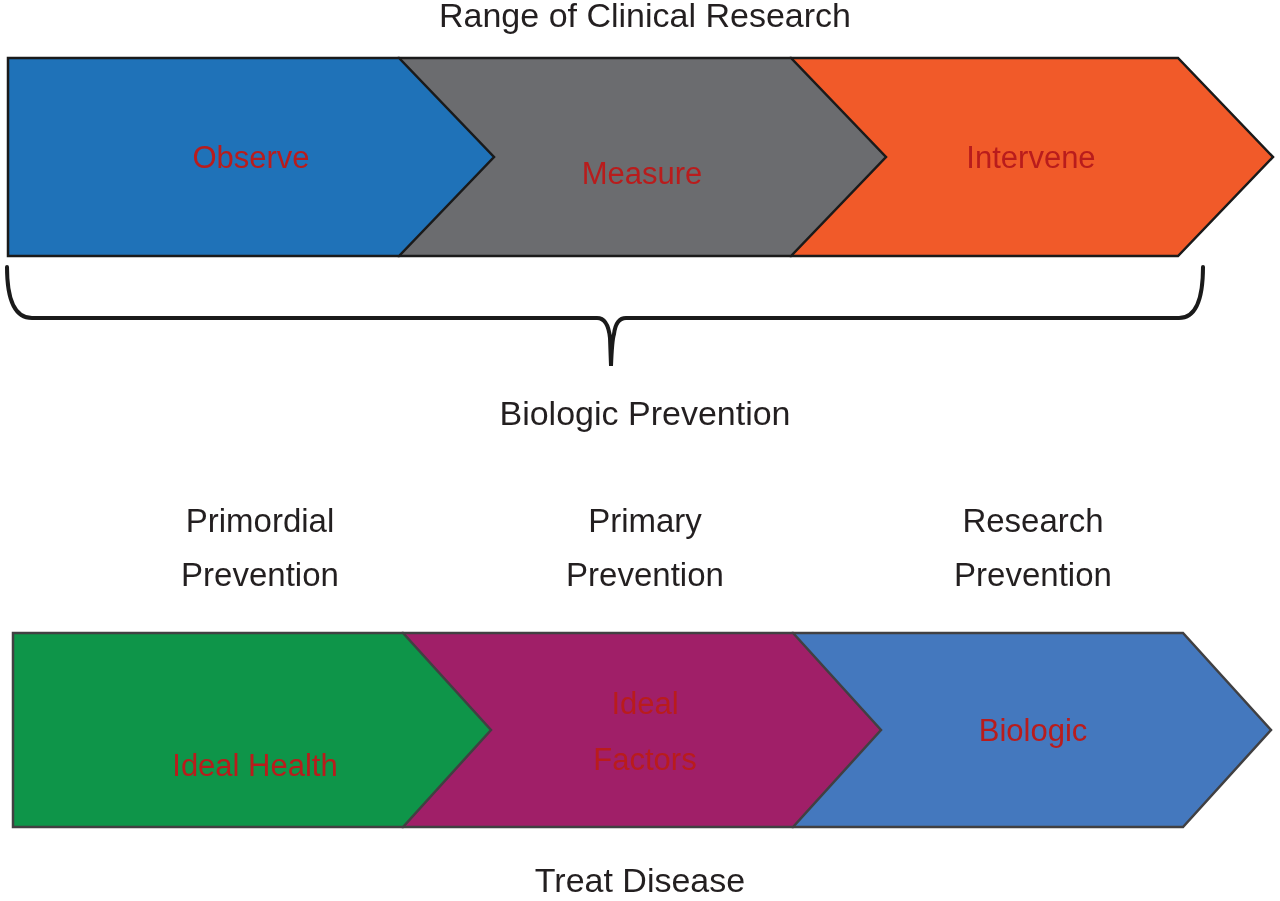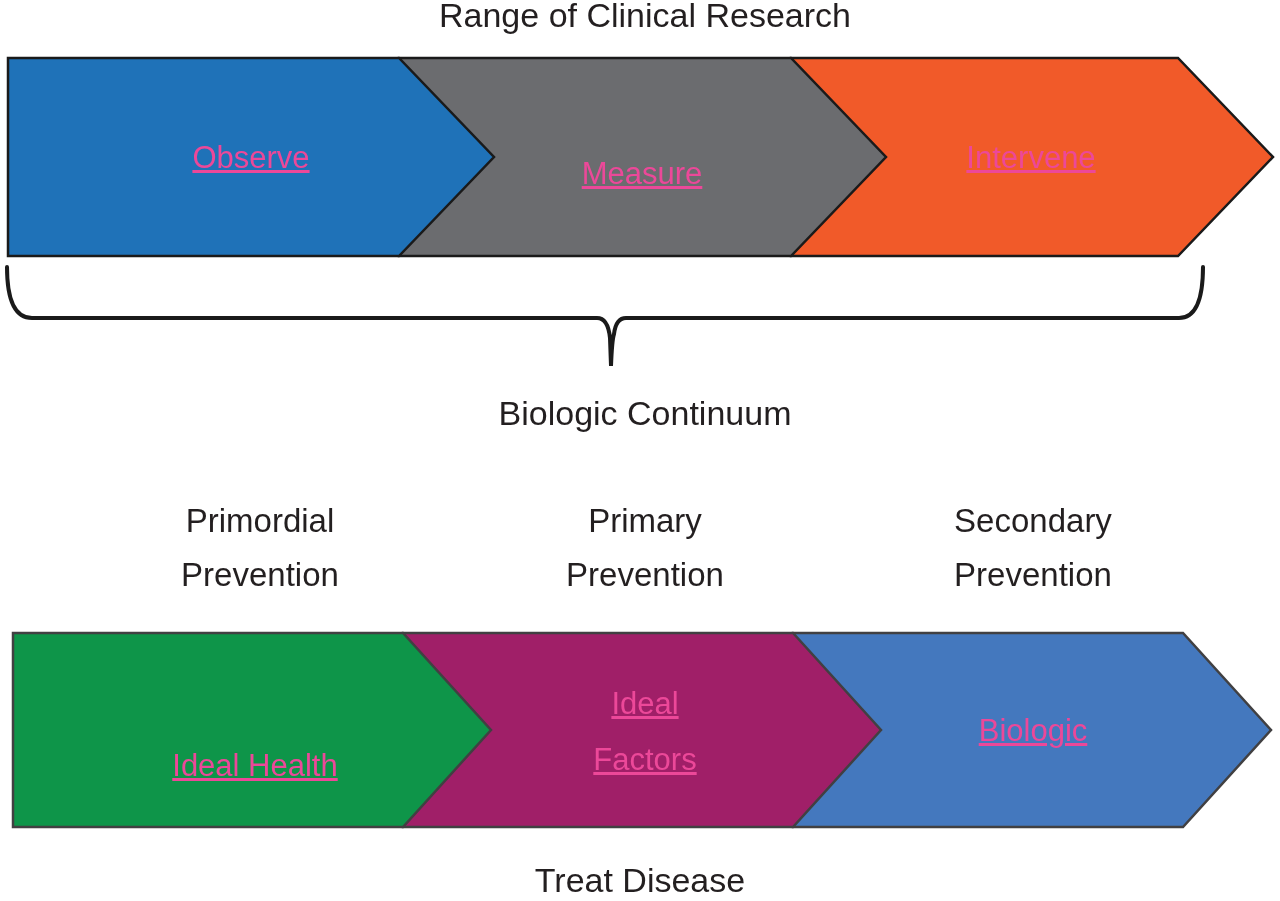--- a/index.html
+++ b/index.html
@@ -25,22 +25,21 @@
   }
   .label {
     position: absolute;
     text-align: center;
     white-space: nowrap;
   }
   .dark-text {
     color: #231F20;
   }
   .white-text {
-    color: #ec4899;
-    text-decoration: underline;
+    color: #b91c1c;
   }
   .heading {
     font-size: 34px;
     line-height: 40px;
   }
   .arrow-label {
     font-size: 31px;
     line-height: 40px;
   }
   .two-line {
@@ -77,32 +76,32 @@
 
     <polygon points="793,633 1183,633 1271,730 1183,827 793,827" stroke="#414042" stroke-width="2.5" stroke-linejoin="miter" fill="#4478BE"></polygon>
     <polygon points="403,633 793,633 881,730 793,827 403,827" stroke="#414042" stroke-width="2.5" stroke-linejoin="miter" fill="#A01F68"></polygon>
     <polygon points="13,633 403,633 491,730 403,827 13,827" stroke="#414042" stroke-width="2.5" stroke-linejoin="miter" fill="#0E9549"></polygon>
   </svg>
 
   <div class="label arrow-label white-text" style="left:101px; top:138px; width:300px;">Observe</div>
   <div class="label arrow-label white-text" style="left:492px; top:138px; width:300px;margin-top:16px;">Measure</div>
   <div class="label arrow-label white-text" style="left:881px; top:138px; width:300px;">Intervene</div>
 
-  <div class="label heading dark-text" style="left:395px; top:393px; width:500px;">Biologic Continuum</div>
+  <div class="label heading dark-text" style="left:395px; top:393px; width:500px;">Biologic Prevention</div>
 
   <div class="label prevention dark-text two-line" style="left:100px; top:494px; width:320px;">
     <div>Primordial</div>
     <div>Prevention</div>
   </div>
   <div class="label prevention dark-text two-line" style="left:485px; top:494px; width:320px;">
     <div>Primary</div>
     <div>Prevention</div>
   </div>
   <div class="label prevention dark-text two-line" style="left:873px; top:494px; width:320px;">
-    <div>Secondary</div>
+    <div>Research</div>
     <div>Prevention</div>
   </div>
 
   <div class="label arrow-label white-text" style="left:105px; top:710px; width:300px;margin-top:36px;">Ideal Health</div>
   <div class="label arrow-label white-text two-line" style="left:495px; top:676px; width:300px; line-height:56px;">
     <div>Ideal</div>
     <div>Factors</div>
   </div>
   <div class="label arrow-label white-text" style="left:883px; top:711px; width:300px;">Biologic</div>
 

